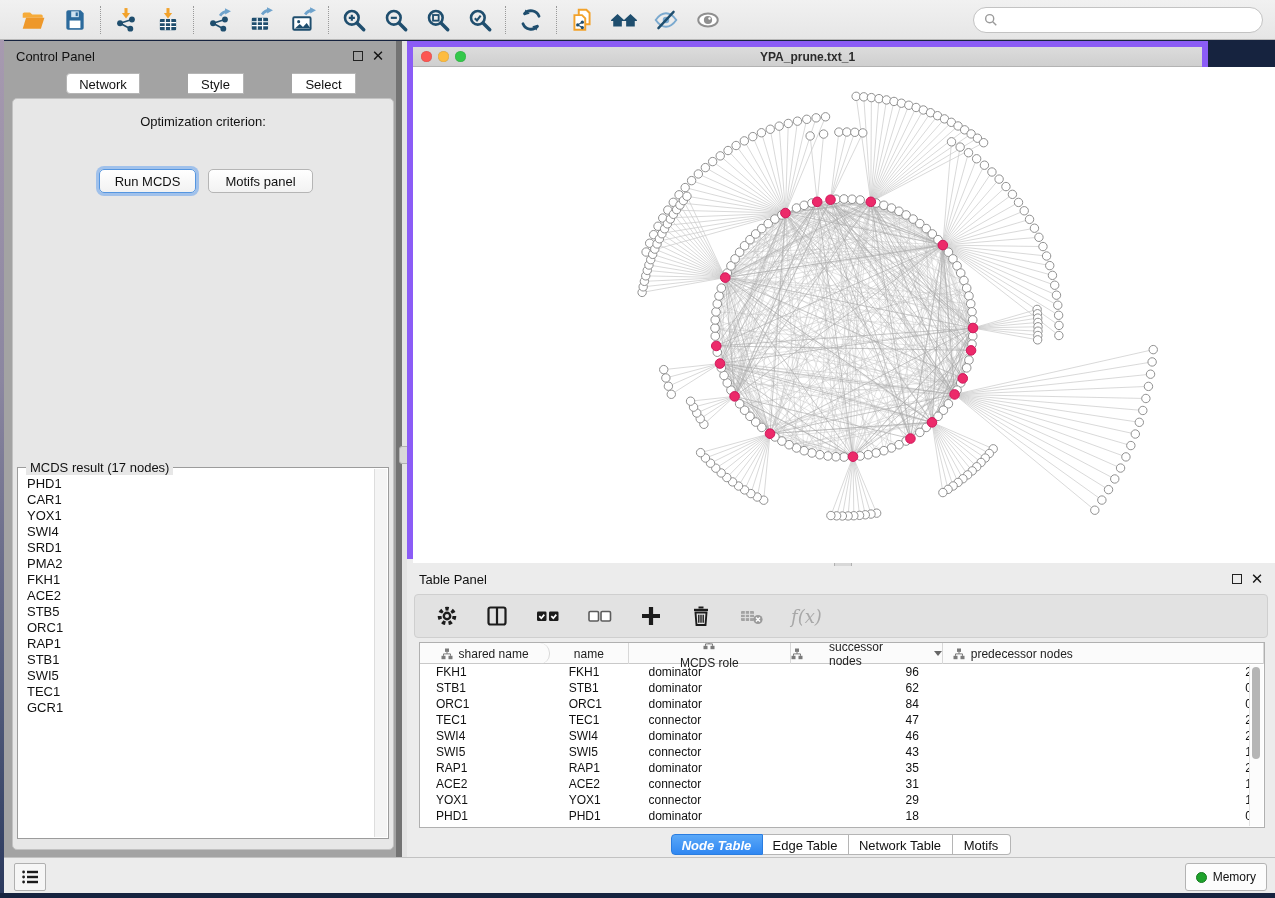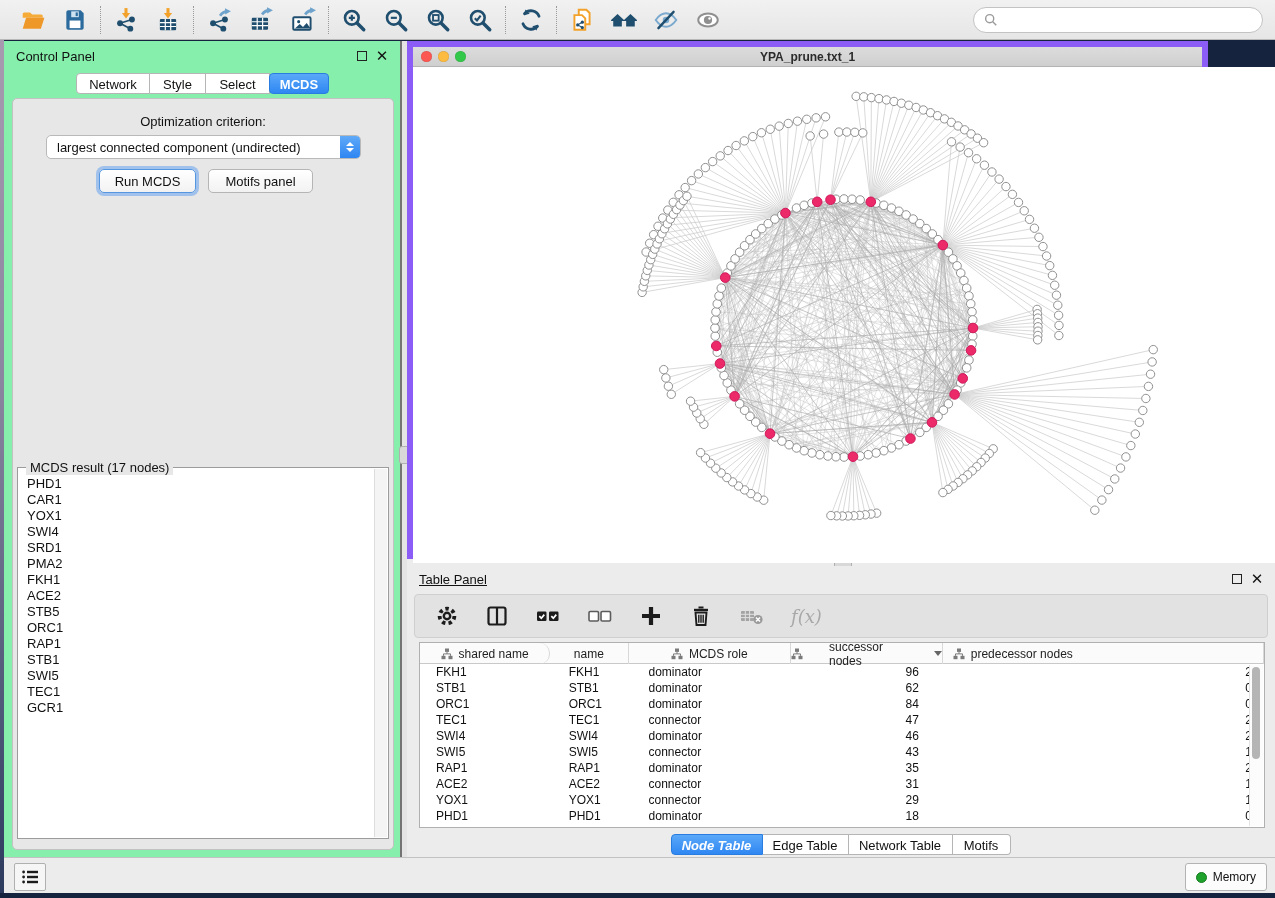--- a/index.html
+++ b/index.html
@@ -22,28 +22,28 @@
   .tb-group{display:flex;align-items:center;gap:10px;padding:0 9px;}
   .tb-sep{width:0;height:28px;border-left:1px dotted #9a9a9a;}
   .tbtn{width:32px;height:30px;display:flex;align-items:center;justify-content:center;border-radius:4px;}
   .tbtn svg{display:block;}
   .search-wrap{position:absolute;right:12px;top:7px;width:290px;height:26px;
     background:#fff;border:1px solid #c3c3c3;border-radius:13px;
     display:flex;align-items:center;padding:0 10px;box-sizing:border-box;gap:6px;}
   .search-wrap input{border:none;outline:none;flex:1;font-size:12px;background:transparent;
     font-family:"Liberation Sans",sans-serif;}
   
-  .control-panel{left:4px;top:41px;width:398px;height:816px;background:#86efac;
-    border-right:2px solid #737373;box-sizing:border-box;}
+  .control-panel{left:4px;top:41px;width:398px;height:816px;background:#a3a3a3;
+    border-right:6px solid #737373;box-sizing:border-box;}
   .cp-header{position:absolute;left:0;top:0;width:100%;height:28px;}
   .cp-title{position:absolute;left:12px;top:8px;font-size:13px;color:#111;}
   .win-ic{position:absolute;top:9px;width:12px;height:12px;display:flex;align-items:center;justify-content:center;}
   .float-box{width:8px;height:8px;border:1.6px solid #222;background:transparent;}
   .close-x{font-size:15px;font-weight:bold;color:#111;line-height:10px;}
-  .cp-tabs{position:absolute;left:72px;top:32px;display:flex;height:34px;}
+  .cp-tabs{position:absolute;left:62px;top:32px;display:flex;height:34px;gap:48px;}
   .seg{height:21px;line-height:21px;text-align:center;font-size:13px;background:#fff;
     border:1px solid #b5b5b5;border-left:none;box-sizing:border-box;color:#111;}
   .seg.first{border-left:1px solid #b5b5b5;border-radius:4px 0 0 4px;}
   .seg.active{background:linear-gradient(#5aa8f8,#2f87f2);color:#fff;border:1px solid #2a7de0;
     border-radius:4px;font-weight:bold;margin-left:-1px;}
   .cp-body{position:absolute;left:8px;top:57px;width:382px;height:752px;
     background:#e7e7e7;border:1px solid #c2c2c2;border-radius:5px;box-sizing:border-box;}
   .opt-label{position:absolute;left:0;top:15px;width:100%;text-align:center;font-size:13px;color:#111;}
   .dropdown{position:absolute;left:33px;top:36px;width:315px;height:24px;background:#fff;
     border:1px solid #b9b9b9;border-radius:5px;box-sizing:border-box;display:flex;align-items:center;}
@@ -72,21 +72,21 @@
   
   .net-frame{left:407px;top:41px;width:801px;height:518px;border:6px solid #8b5cf6;
     box-sizing:border-box;background:#fff;}
   .net-titlebar{position:absolute;left:0;top:0;width:100%;height:20px;
     background:linear-gradient(#dcdcdc,#cfcfcf);border-bottom:1px solid #b3b3b3;box-sizing:border-box;}
   .traffic{position:absolute;top:4px;width:11px;height:11px;border-radius:50%;box-shadow:inset 0 0 1px rgba(0,0,0,.35);}
   .net-title{position:absolute;left:0;top:3px;width:100%;text-align:center;font-size:12px;font-weight:bold;color:#2b2b2b;}
   .net-canvas{position:absolute;left:0;top:20px;width:866px;height:496px;background:#fff;}
   
   .table-panel{left:407px;top:566px;width:868px;height:291px;background:#ececec;}
-  .tp-title{position:absolute;left:12px;top:6px;font-size:13px;color:#111;text-decoration:underline;}
+  .tp-title{position:absolute;left:12px;top:6px;font-size:13px;color:#111;}
   .tp-toolbar{position:absolute;left:7px;top:28px;width:854px;height:44px;background:#e2e2e2;
     border:1px solid #cfcfcf;border-radius:4px;box-sizing:border-box;
     display:flex;align-items:center;gap:26px;padding-left:20px;}
   .tt-btn{display:flex;align-items:center;justify-content:center;}
   .fx{font-family:"DejaVu Serif","Liberation Serif",serif;font-style:italic;font-size:18px;color:#a8a8a8;}
   .ntable{position:absolute;left:12px;top:76px;width:846px;height:186px;background:#fff;
     border:1px solid #b0b0b0;box-sizing:border-box;overflow:hidden;}
   .thead{display:flex;height:21px;background:#fbfbfb;border-bottom:1px solid #c9c9c9;box-sizing:border-box;}
   .th{display:flex;align-items:center;justify-content:center;gap:6px;font-size:12px;color:#222;
     border-right:1px solid #d8d8d8;box-sizing:border-box;height:21px;}
@@ -274,27 +274,20 @@
       </span>
   </div>
   <div class="cp-tabs">
     <div class="seg first" style="width:74px;">Network</div>
     <div class="seg" style="width:56px;">Style</div>
     <div class="seg" style="width:64px;">Select</div>
     <div class="seg active" style="width:60px;">MCDS</div>
   </div>
   <div class="cp-body">
     <div class="opt-label">Optimization criterion:</div>
-    <div class="dropdown">
-      <span class="dd-text">largest connected component (undirected)</span>
-      <span class="dd-step">
-          <span class="dd-up"></span>
-          <span class="dd-dn"></span>
-        </span>
-    </div>
     <div class="btn focus" style="left:86px;top:70px;width:97px;">Run MCDS</div>
     <div class="btn" style="left:195px;top:70px;width:105px;">Motifs panel</div>
     <div class="groupbox">
       <span class="legend">MCDS result (17 nodes)</span>
       <div class="mcds-list">
           <div class="mcds-item">PHD1</div>
           <div class="mcds-item">CAR1</div>
           <div class="mcds-item">YOX1</div>
           <div class="mcds-item">SWI4</div>
           <div class="mcds-item">SRD1</div>
@@ -1244,21 +1237,21 @@
               <rect x="0.5" y="7.8" width="4" height="3.4" fill="#7a7a7a"></rect>
               <rect x="7.5" y="7.8" width="4" height="3.4" fill="#7a7a7a"></rect>
               <path d="M6 3.9v2M2.5 7.8V5.9h7v1.9" stroke="#7a7a7a" fill="none"></path>
             </svg>
           </span>
           <span>shared name</span>
         </div>
         <div class="th" style="width: 80px;">
           <span>name</span>
         </div>
-        <div class="th" style="width: 166px;">
+        <div class="th" style="width: 166px; flex-direction: column;">
           <span style="display: flex;">
             <svg width="12" height="12" viewBox="0 0 12 12">
               <rect x="4" y="0.5" width="4" height="3.4" fill="#7a7a7a"></rect>
               <rect x="0.5" y="7.8" width="4" height="3.4" fill="#7a7a7a"></rect>
               <rect x="7.5" y="7.8" width="4" height="3.4" fill="#7a7a7a"></rect>
               <path d="M6 3.9v2M2.5 7.8V5.9h7v1.9" stroke="#7a7a7a" fill="none"></path>
             </svg>
           </span>
           <span>MCDS role</span>
         </div>

